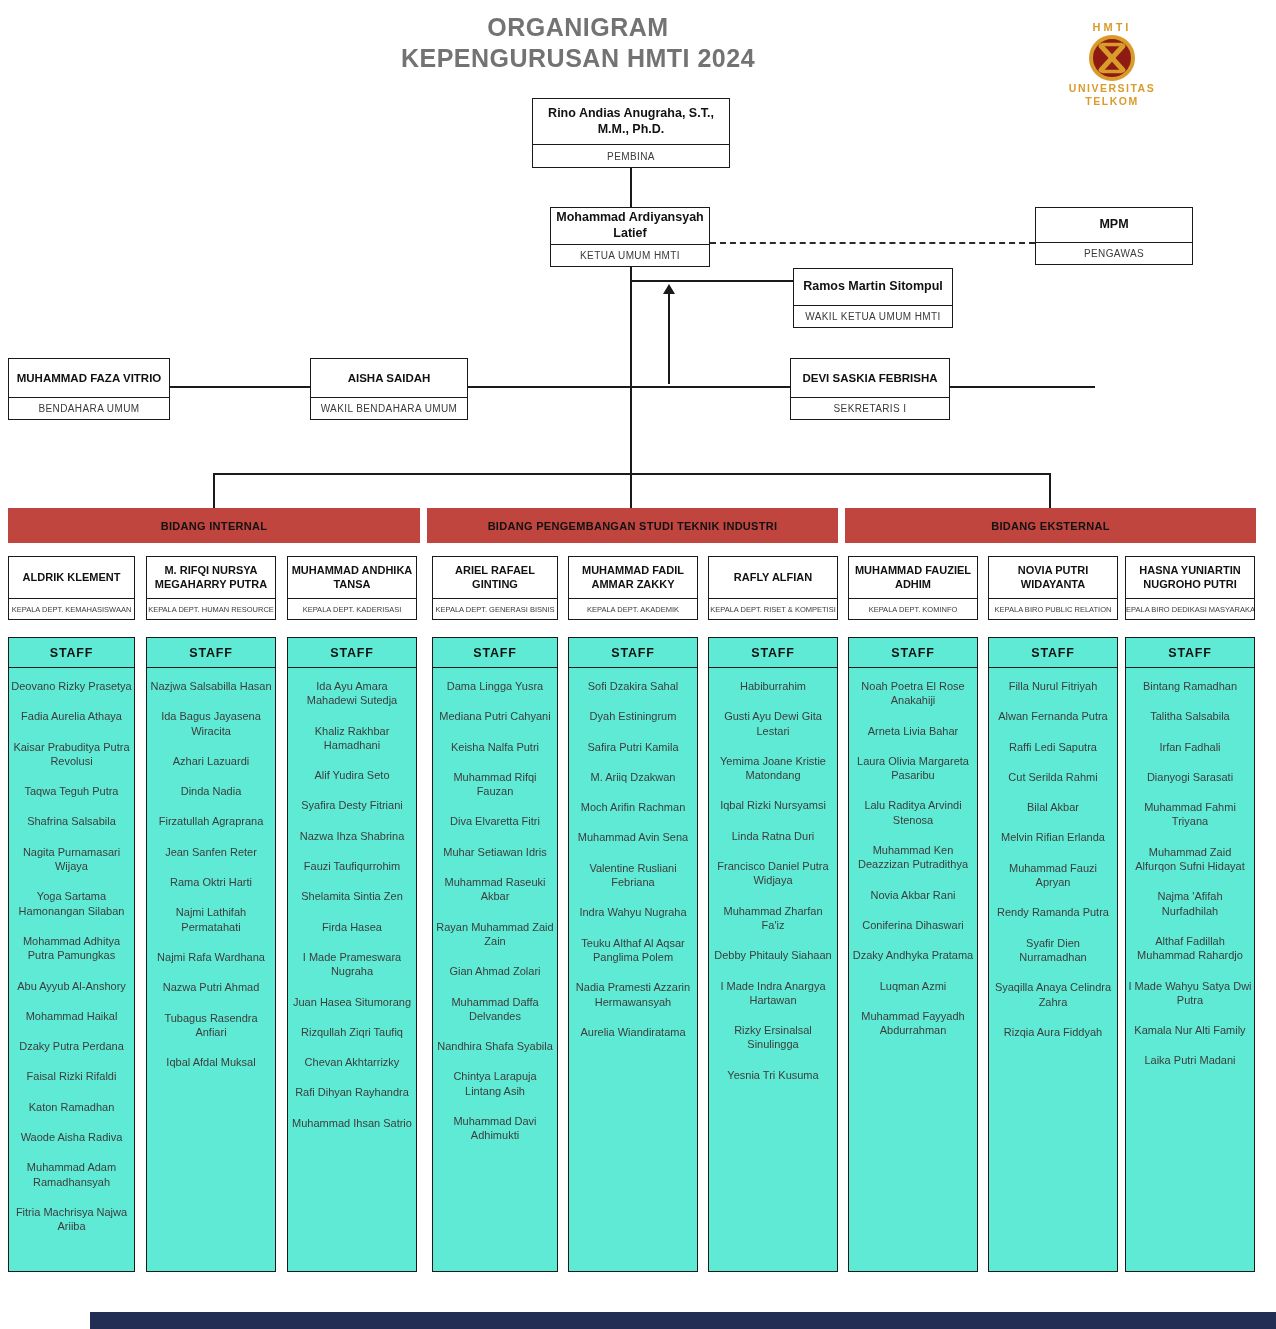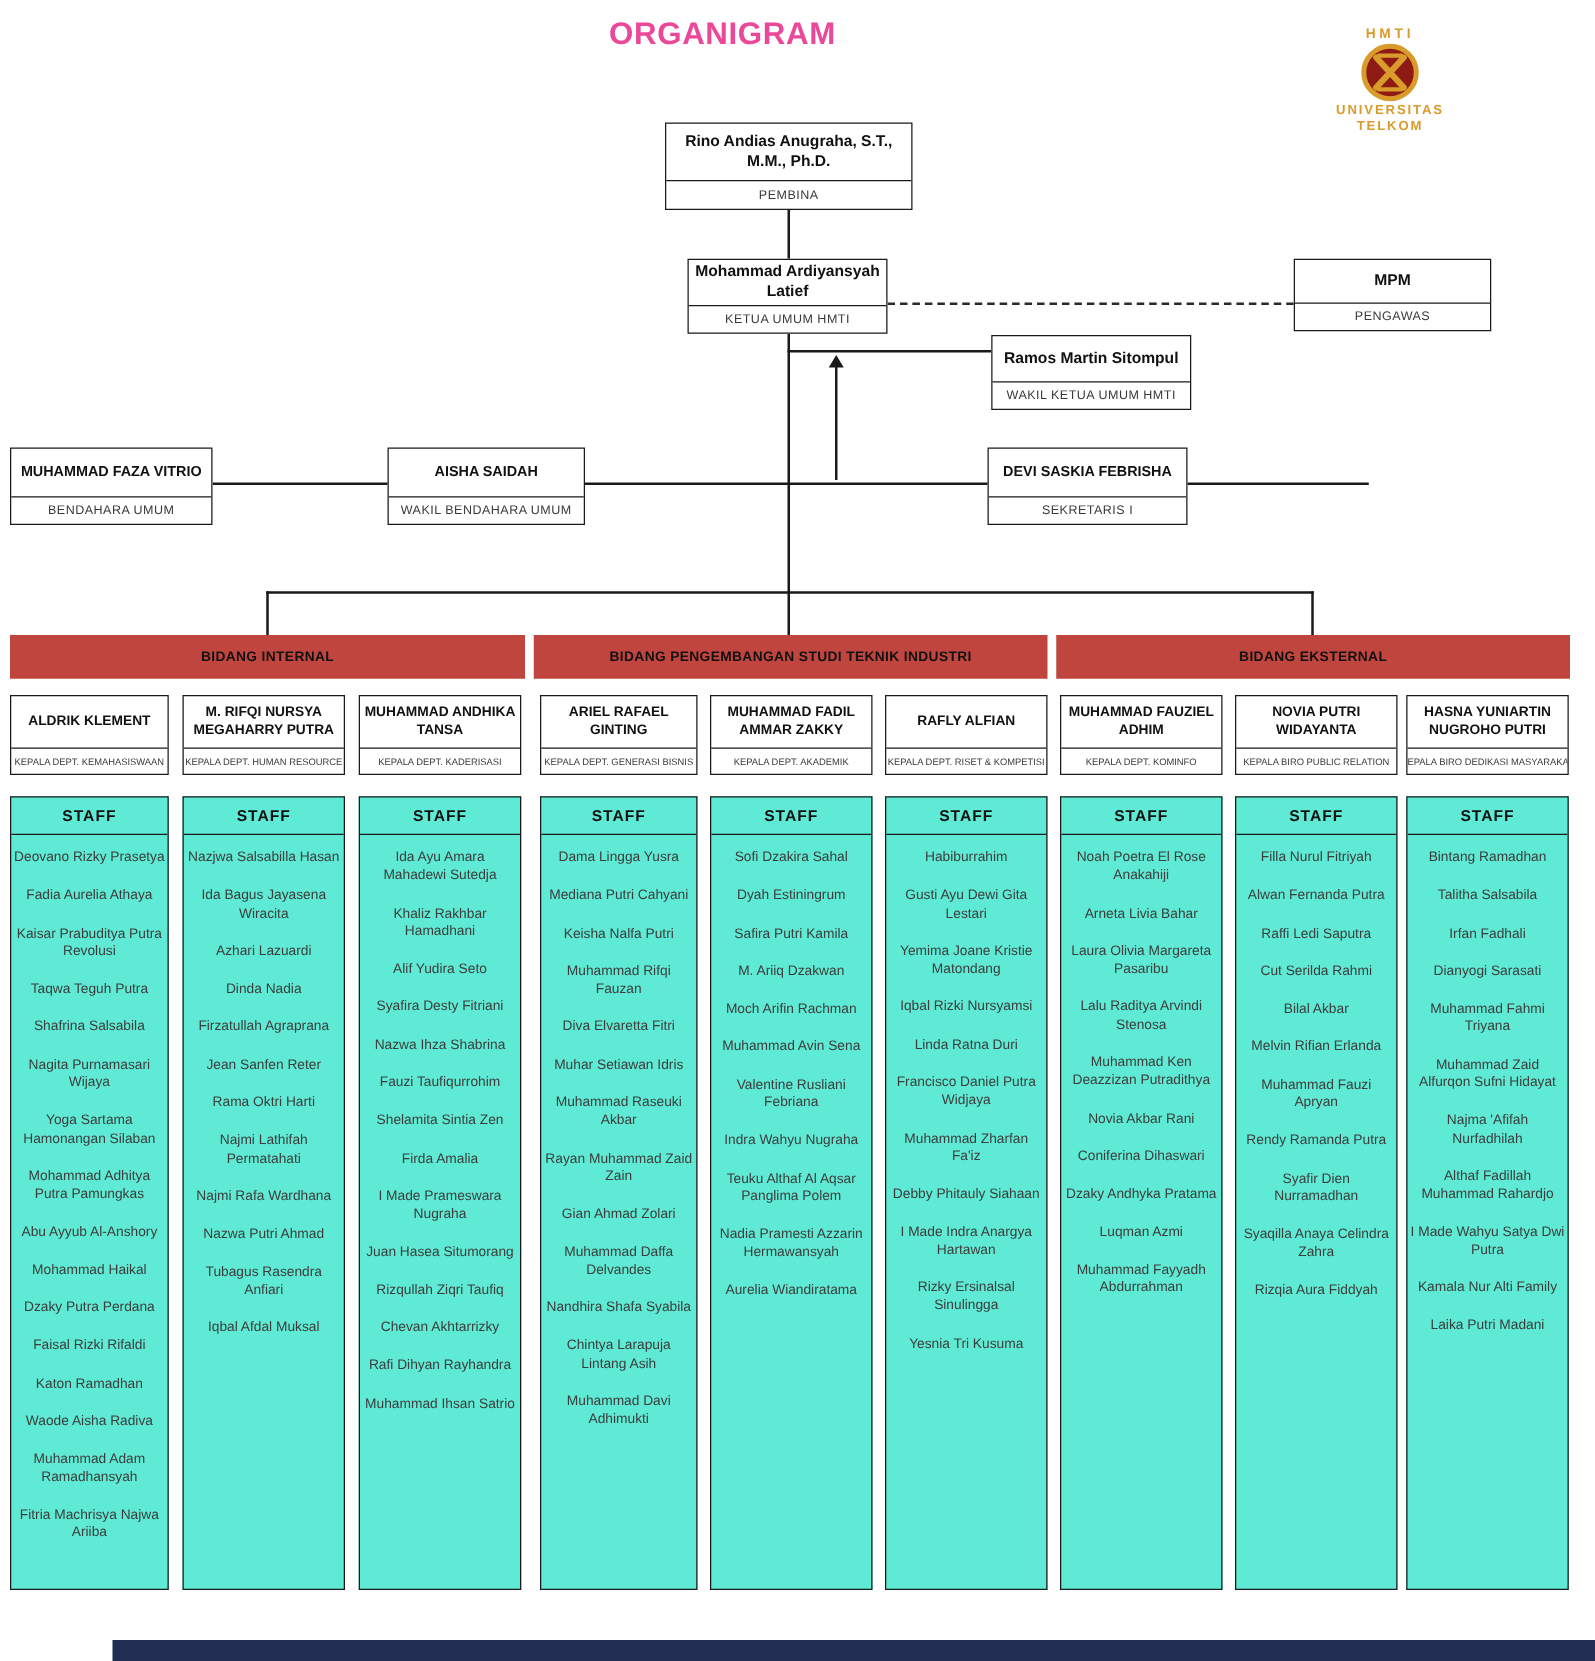--- a/index.html
+++ b/index.html
@@ -2,21 +2,21 @@
 <html><head>
 <meta charset="utf-8">
 <style>
   html,body{margin:0;padding:0;background:#ffffff;}
   *{box-sizing:border-box;}
   body{font-family:"Liberation Sans", sans-serif;}
   #canvas{position:relative;width:1276px;height:1329px;background:#fff;overflow:hidden;}
 
   
   .title{position:absolute;top:12px;left:0;right:120px;text-align:center;
-         font-size:25px;font-weight:bold;color:#ec4899;line-height:1.22;letter-spacing:.5px;}
+         font-size:25px;font-weight:bold;color:#737373;line-height:1.22;letter-spacing:.5px;}
 
   
   .logo{position:absolute;top:3px;left:1058px;width:108px;text-align:center;color:#d99c2b;margin-top:18px;}
   .logo .l-top{font-size:11px;font-weight:bold;letter-spacing:3px;}
   .logo svg{display:block;margin:1px auto 0;}
   .logo .l-bot{font-size:10.5px;font-weight:bold;letter-spacing:1.5px;line-height:1.25;}
 
   
   .obox{position:absolute;background:#fff;border:1.5px solid #1a1a1a;z-index:2;
         display:flex;flex-direction:column;}
@@ -60,20 +60,21 @@
   .footer-bar{position:absolute;left:90px;top:1312px;width:1186px;height:17px;
               background:#232e55;z-index:3;}
 </style>
 </head>
 <body>
 
 <div id="canvas">
 
   <div class="title">
     <div>ORGANIGRAM</div>
+    <div>KEPENGURUSAN HMTI 2024</div>
   </div>
 
   <div class="logo">
     <div class="l-top">HMTI</div>
     <span>
       <svg width="48" height="48" viewBox="0 0 48 48">
         <circle cx="24" cy="24" r="21" fill="#8e1a14" stroke="#d99c2b" stroke-width="4"></circle>
         <path d="M13 12 Q24 24 35 36" stroke="#d99c2b" stroke-width="5" fill="none" stroke-linecap="round"></path>
         <path d="M35 12 Q24 24 13 36" stroke="#d99c2b" stroke-width="5" fill="none" stroke-linecap="round"></path>
         <path d="M14 10.5 h20" stroke="#d99c2b" stroke-width="3.5"></path>
@@ -195,21 +196,21 @@
       <div class="staff-box">
         <div class="staff-title">STAFF</div>
         <div class="staff-list">
           <div class="staff-name">Ida Ayu Amara Mahadewi Sutedja</div>
           <div class="staff-name">Khaliz Rakhbar Hamadhani</div>
           <div class="staff-name">Alif Yudira Seto</div>
           <div class="staff-name">Syafira Desty Fitriani</div>
           <div class="staff-name">Nazwa Ihza Shabrina</div>
           <div class="staff-name">Fauzi Taufiqurrohim</div>
           <div class="staff-name">Shelamita Sintia Zen</div>
-          <div class="staff-name">Firda Amalia</div>
+          <div class="staff-name">Firda Hasea</div>
           <div class="staff-name">I Made Prameswara Nugraha</div>
           <div class="staff-name">Juan Hasea Situmorang</div>
           <div class="staff-name">Rizqullah Ziqri Taufiq</div>
           <div class="staff-name">Chevan Akhtarrizky</div>
           <div class="staff-name">Rafi Dihyan Rayhandra</div>
           <div class="staff-name">Muhammad Ihsan Satrio</div>
         </div>
       </div>
     </div>
   <div class="col" style="left:432px;width:126px;">

